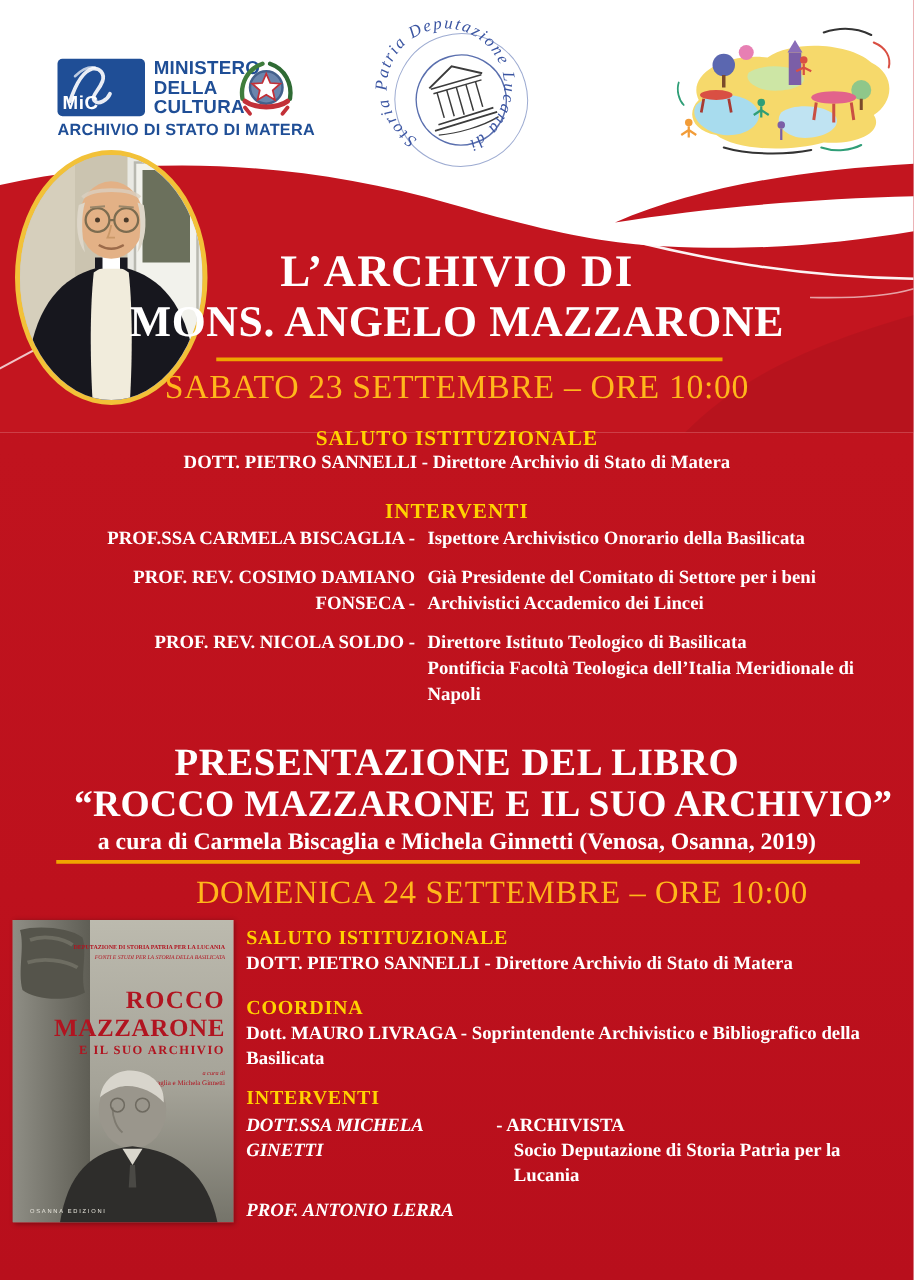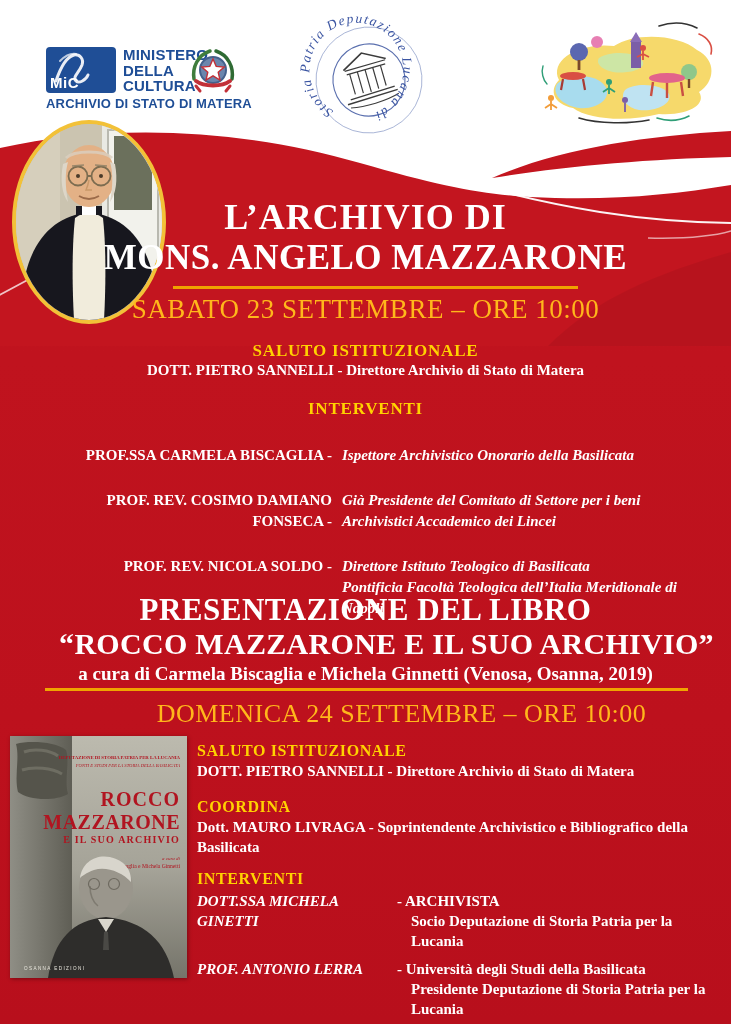--- a/index.html
+++ b/index.html
@@ -30,23 +30,23 @@
   .ttl-rule{position:absolute;left:173px;top:286px;width:405px;height:3px;background:#efa300;}
   .banner{position:absolute;left:0;width:100%;text-align:center;color:#ffb71b;font-weight:normal;letter-spacing:.5px;}
   .banner-sab{top:294px;font-size:27px;}
   .banner-dom{top:699px;font-size:26px;padding-left:36px;}
   .sec-h{position:absolute;left:0;width:100%;text-align:center;color:#ffd200;
     font-weight:bold;font-size:17px;letter-spacing:.8px;}
   .sec-l{position:absolute;left:0;width:100%;text-align:center;color:#ffffff;
     font-weight:bold;font-size:15px;}
   
   .rows1{position:absolute;left:40px;top:421px;width:658px;color:#fff;font-weight:bold;font-size:15px;line-height:21px;}
-  .row1{display:flex;margin-bottom:10px;margin-top:24px;}
+  .row1{display:flex;margin-bottom:10px;}
   .row1 .n{flex:0 0 292px;text-align:right;}
-  .row1 .r{flex:1;padding-left:10px;font-style:italic;}
+  .row1 .r{flex:1;padding-left:10px;}
   
   .bk1{top:592px;font-size:31px;letter-spacing:.5px;}
   .bk2{top:627px;font-size:30px;letter-spacing:.3px;margin-left:21px;}
   .bk3{top:663px;font-size:19px;}
   .gold-hr{position:absolute;left:45px;top:688px;width:643px;height:3px;background:#f0a400;}
   
   .cover{position:absolute;left:10px;top:736px;width:177px;height:242px;box-shadow:1px 1px 4px rgba(0,0,0,.35);}
   
   .day2{position:absolute;left:197px;top:741px;width:528px;color:#fff;font-weight:bold;font-size:15px;line-height:20px;}
   .d2h{color:#ffd200;font-size:16px;letter-spacing:.6px;}
@@ -261,21 +261,17 @@
 
     <div class="row2">
       <div class="n">DOTT.SSA MICHELA GINETTI</div>
       <div class="r">
         <div>- ARCHIVISTA</div>
         <div class="sub">Socio Deputazione di Storia Patria per la Lucania</div>
       </div>
     </div>
     <div class="row2">
       <div class="n">PROF. ANTONIO LERRA</div>
-      <div class="r">
-        <div>- Università degli Studi della Basilicata</div>
-        <div class="sub">Presidente Deputazione di Storia Patria per la Lucania</div>
-      </div>
     </div>
 
   </div>
 
 </div>
 
 </body></html>

